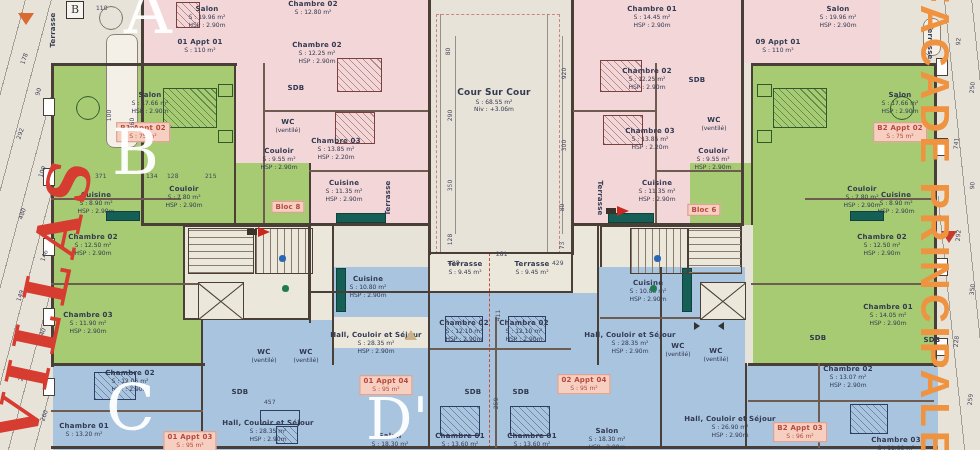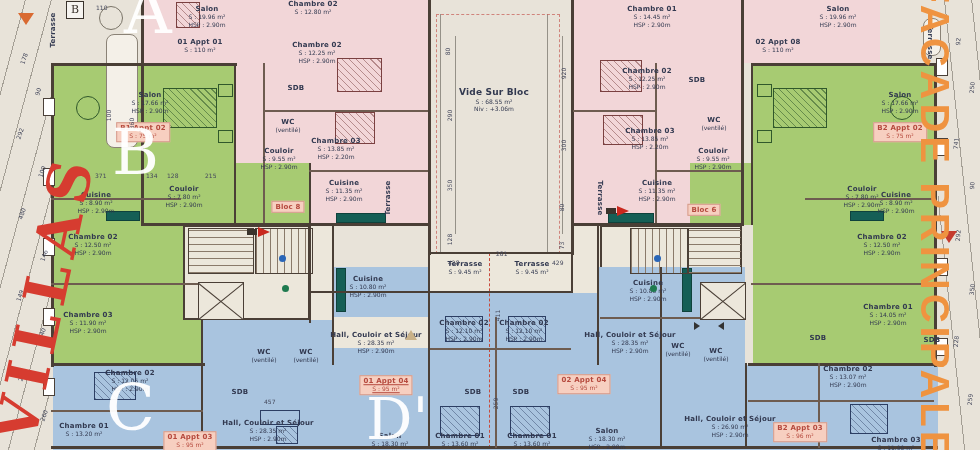--- a/index.html
+++ b/index.html
@@ -249,36 +249,36 @@
         <span class="nm">Chambre 03</span>
         <span class="sub">S : 13.85 m²</span>
         <span class="sub">HSP : 2.20m</span>
       </div>
       <div class="room-label" style="left: 344px; top: 190px; transform: translate(-50%, -50%) rotate(0deg);">
         <span class="nm">Cuisine</span>
         <span class="sub">S : 11.35 m²</span>
         <span class="sub">HSP : 2.90m</span>
       </div>
       <div class="room-label lg" style="left: 494px; top: 100px; transform: translate(-50%, -50%) rotate(0deg);">
-        <span class="nm">Vide Sur Bloc</span>
+        <span class="nm">Cour Sur Cour</span>
         <span class="sub">S : 68.55 m²</span>
         <span class="sub">Niv : +3.06m</span>
       </div>
       <div class="room-label" style="left: 652px; top: 16px; transform: translate(-50%, -50%) rotate(0deg);">
         <span class="nm">Chambre 01</span>
         <span class="sub">S : 14.45 m²</span>
         <span class="sub">HSP : 2.90m</span>
       </div>
       <div class="room-label" style="left: 838px; top: 16px; transform: translate(-50%, -50%) rotate(0deg);">
         <span class="nm">Salon</span>
         <span class="sub">S : 19.96 m²</span>
         <span class="sub">HSP : 2.90m</span>
       </div>
       <div class="room-label" style="left: 778px; top: 46px; transform: translate(-50%, -50%) rotate(0deg);">
-        <span class="nm">02 Appt 08</span>
+        <span class="nm">09 Appt 01</span>
         <span class="sub">S : 110 m²</span>
       </div>
       <div class="room-label" style="left: 647px; top: 78px; transform: translate(-50%, -50%) rotate(0deg);">
         <span class="nm">Chambre 02</span>
         <span class="sub">S : 12.25 m²</span>
         <span class="sub">HSP : 2.90m</span>
       </div>
       <div class="room-label" style="left: 697px; top: 80px; transform: translate(-50%, -50%) rotate(0deg);">
         <span class="nm">SDB</span>
       </div>
@@ -391,21 +391,21 @@
       <div class="room-label" style="left: 368px; top: 286px; transform: translate(-50%, -50%) rotate(0deg);">
         <span class="nm">Cuisine</span>
         <span class="sub">S : 10.80 m²</span>
         <span class="sub">HSP : 2.90m</span>
       </div>
       <div class="room-label" style="left: 376px; top: 342px; transform: translate(-50%, -50%) rotate(0deg);">
         <span class="nm">Hall, Couloir et Séjour</span>
         <span class="sub">S : 28.35 m²</span>
         <span class="sub">HSP : 2.90m</span>
       </div>
-      <div class="room-label box" style="left: 386px; top: 385px; transform: translate(-50%, -50%) rotate(0deg); text-decoration: underline;">
+      <div class="room-label box" style="left: 386px; top: 385px; transform: translate(-50%, -50%) rotate(0deg);">
         <span class="nm">01 Appt 04</span>
         <span class="sub">S : 95 m²</span>
       </div>
       <div class="room-label" style="left: 465px; top: 268px; transform: translate(-50%, -50%) rotate(0deg);">
         <span class="nm">Terrasse</span>
         <span class="sub">S : 9.45 m²</span>
       </div>
       <div class="room-label" style="left: 532px; top: 268px; transform: translate(-50%, -50%) rotate(0deg);">
         <span class="nm">Terrasse</span>
         <span class="sub">S : 9.45 m²</span>

